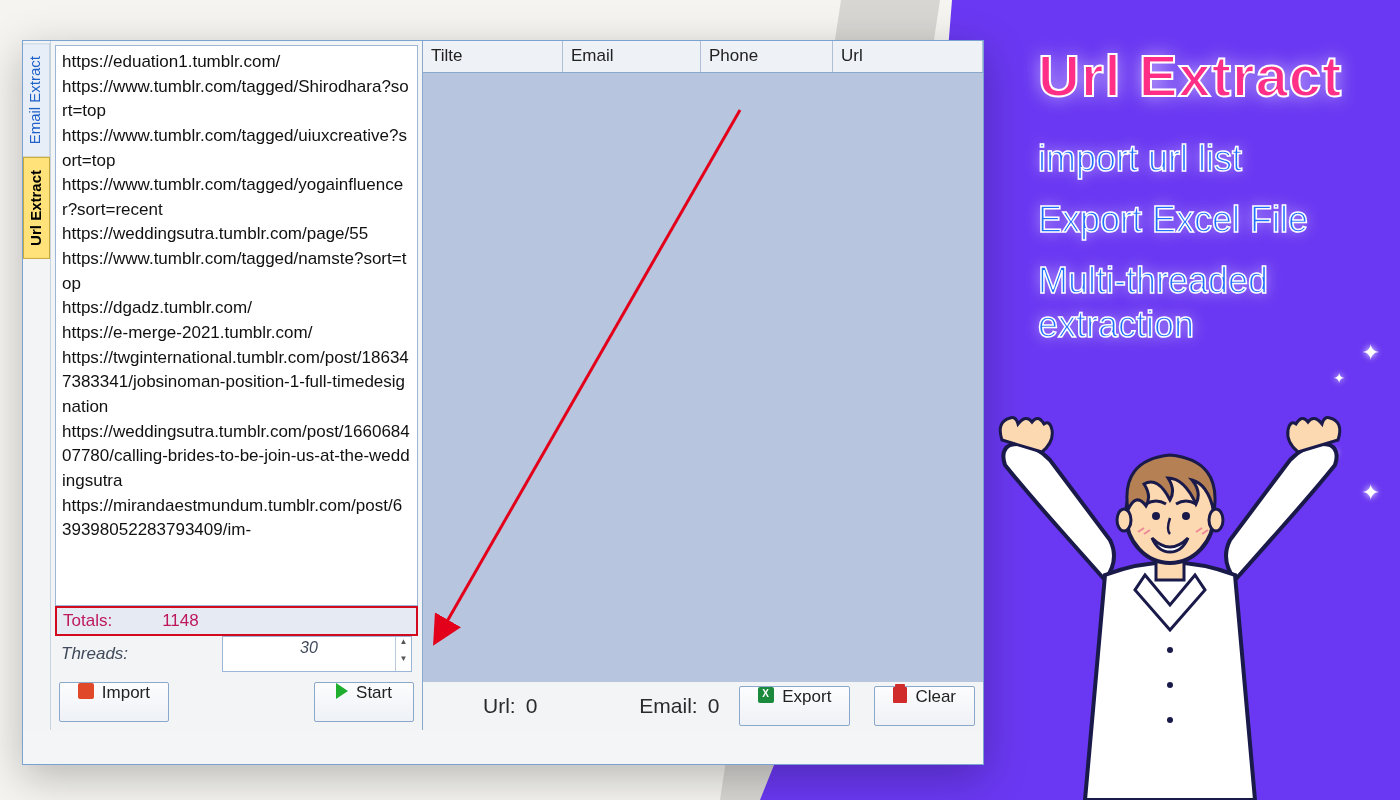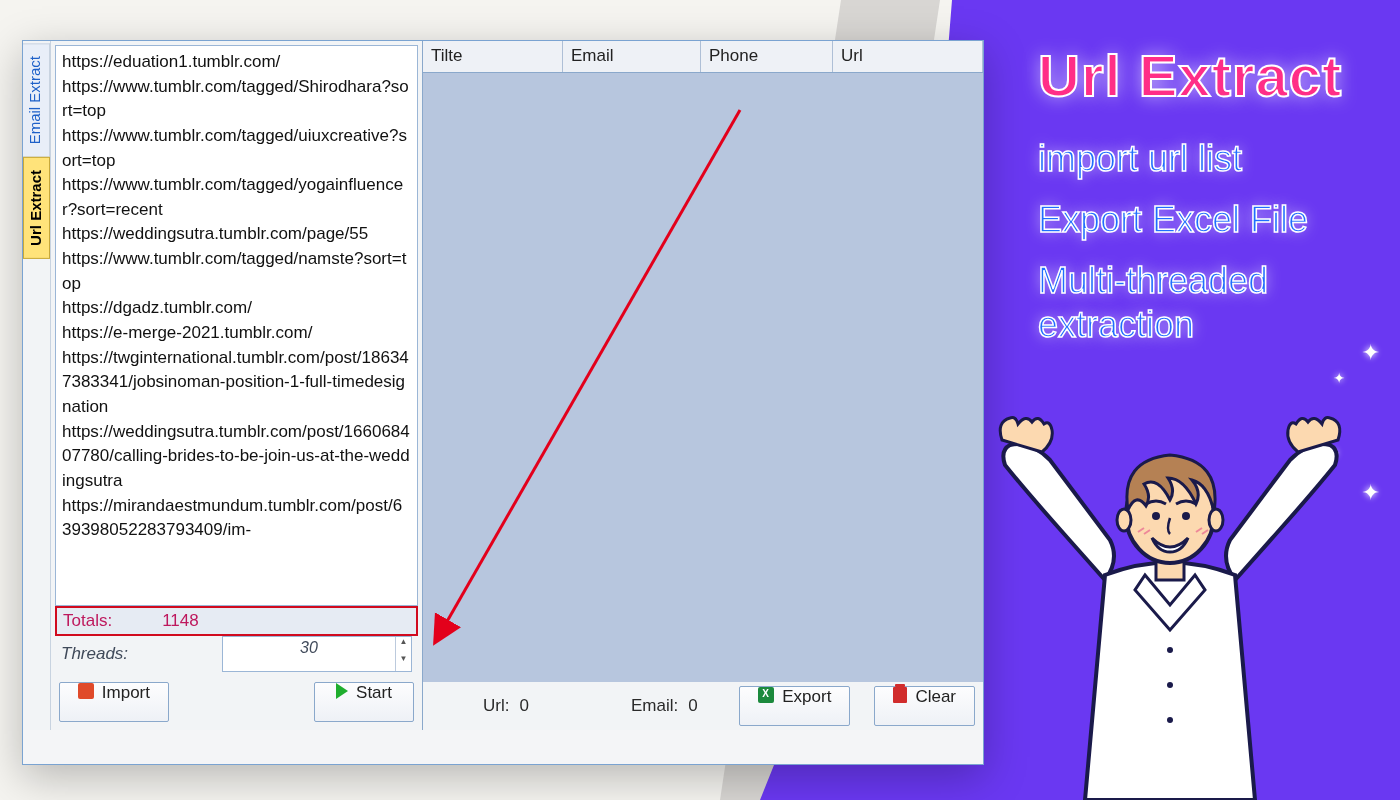--- a/index.html
+++ b/index.html
@@ -210,21 +210,21 @@
   .grid-body {
     flex: 1;
     background: #b7c6de;
   }
   .status-row {
     height: 48px;
     display: flex; align-items: center;
     padding: 0 8px 0 60px;
     gap: 16px;
   }
-  .status-item { font-size: 17px; color: #2a2a2a; display: flex; gap: 10px; }
+  .status-item { font-size: 21px; color: #2a2a2a; display: flex; gap: 10px; }
   .right-btns { margin-left: auto; display: flex; gap: 24px; }
   .ico-export { width: 16px; height: 16px; background: #1c8a3d; border-radius: 2px; position: relative; }
   .ico-export::after { content: "X"; color: #fff; font-size: 10px; position: absolute; left: 4px; top: 1px; font-weight: bold; }
   .ico-clear { width: 14px; height: 16px; background: #d12c2c; border-radius: 1px; position: relative; }
   .ico-clear::before { content: ""; position: absolute; top: -3px; left: 2px; width: 10px; height: 3px; background: #d12c2c; border-radius: 1px; }
 
   
   .annotate-arrow {
     position: absolute;
     pointer-events: none;

